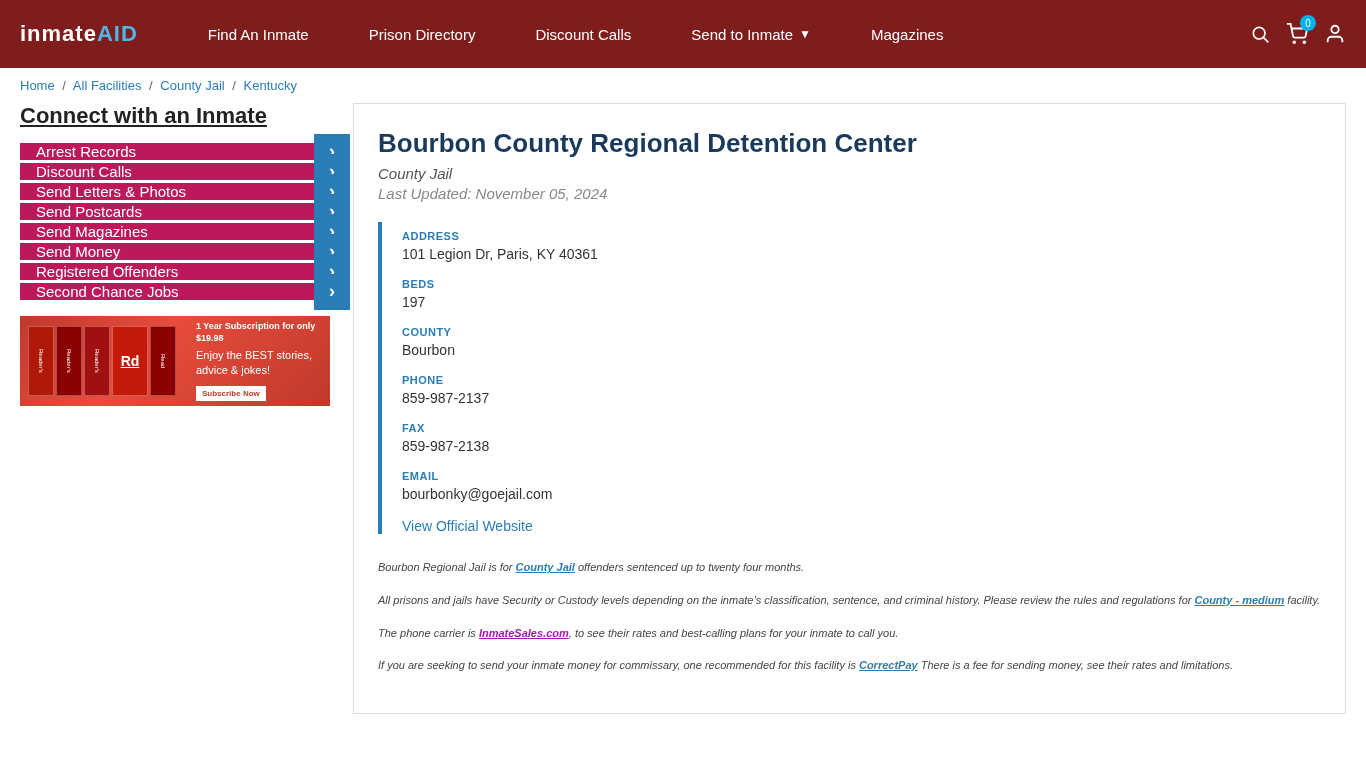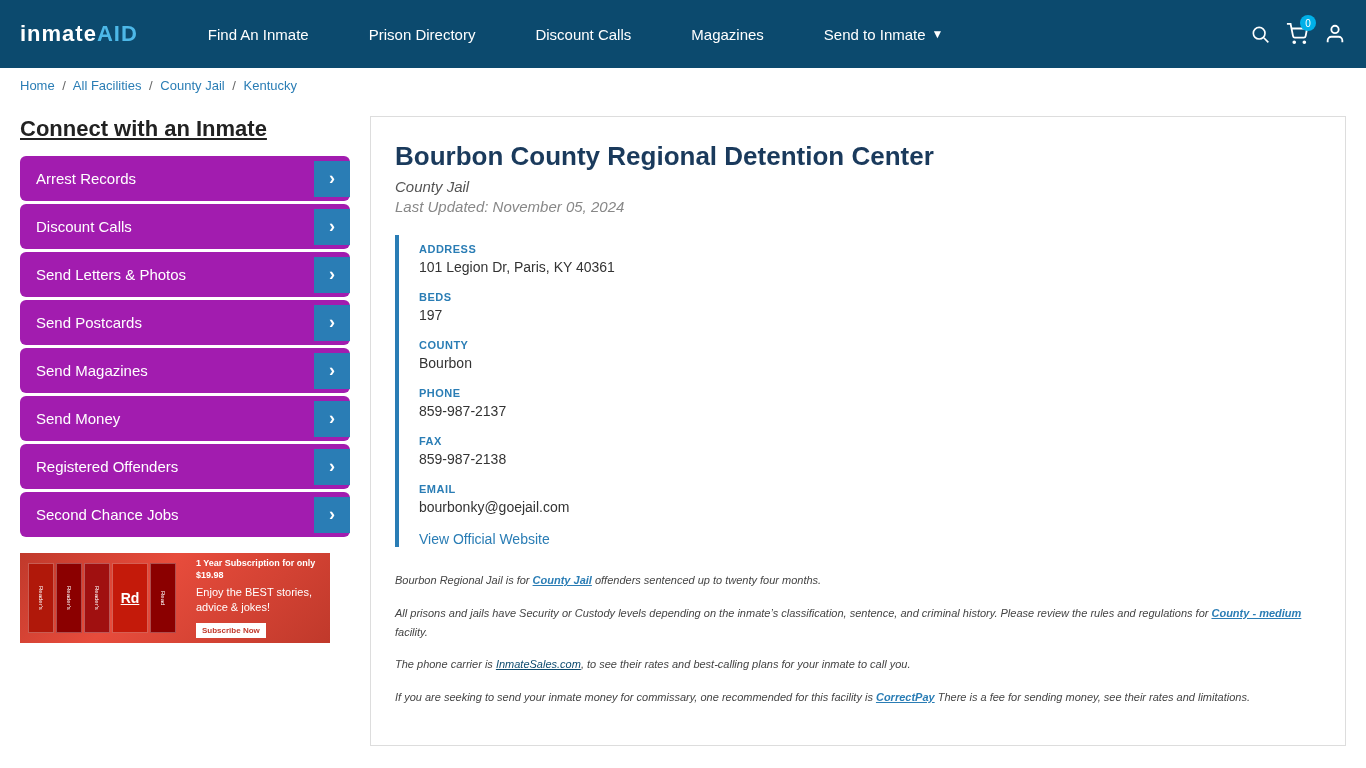--- a/index.html
+++ b/index.html
@@ -1,20 +1,20 @@
 <!DOCTYPE html>
 <html><head>
   <meta charset="utf-8">
   <style>
     * { margin: 0; padding: 0; box-sizing: border-box; }
     body { font-family: Arial, sans-serif; font-size: 14px; color: #333; background: #fff; }
 
     
     .header {
-      background: #0c4a6e;
+      background: #7f1d1d;
       display: flex;
       align-items: center;
       padding: 0 20px;
       height: 68px;
     }
     .logo-area {
       display: flex;
       align-items: center;
       margin-right: 40px;
     }
@@ -85,52 +85,50 @@
     .breadcrumb a {
       color: #2a7db5;
       text-decoration: none;
     }
     .breadcrumb-sep { color: #666; margin: 0 4px; }
 
     
     .main-layout {
       display: flex;
       padding: 0 20px 20px;
-      gap: 20px;
+      gap: 3px;
       max-width: 1366px;
-      margin-top: 13px;
     }
 
     
     .sidebar {
       width: 330px;
       flex-shrink: 0;
     }
     .sidebar-title {
       font-size: 22px;
       font-weight: bold;
       text-decoration: underline;
       margin-bottom: 14px;
       color: #222;
     }
     .sidebar-menu {
       display: flex;
       flex-direction: column;
       gap: 3px;
     }
     .sidebar-item {
-      background: #a21caf;
+      background: #be185d;
       color: #fff;
       display: flex;
       align-items: center;
       justify-content: space-between;
-      padding: 14px 16px;
+      padding: 0 16px;
       cursor: pointer;
       font-size: 15px;
-      border-radius: 6px;
     }
     .sidebar-item-arrow {
       background: #2a7db5;
       width: 36px;
       height: 36px;
       display: flex;
       align-items: center;
       justify-content: center;
       font-size: 18px;
       font-weight: bold;
@@ -275,27 +273,27 @@
 <header class="header">
   <div class="logo-area">
     <span class="logo-text">
       <span style="color:#fff;">inmate</span><span class="logo-aid">AID</span>
     </span>
   </div>
   <nav class="nav-links">
     <a class="nav-link">Find An Inmate</a>
     <a class="nav-link">Prison Directory</a>
     <a class="nav-link">Discount Calls</a>
-    <a class="nav-link">Magazines</a>
     <a class="nav-link">
       <span class="nav-link-dropdown">
         <span>Send to Inmate</span>
         <span style="font-size:12px;">▼</span>
       </span>
     </a>
+    <a class="nav-link">Magazines</a>
   </nav>
   <div class="nav-icons">
     <div class="nav-icon-btn">
       <svg width="20" height="20" viewBox="0 0 24 24" fill="none" stroke="white" stroke-width="2">
         <circle cx="11" cy="11" r="7"></circle>
           <line x1="16.5" y1="16.5" x2="22" y2="22"></line>
       </svg>
     </div>
     <div class="nav-icon-btn" style="position:relative;">
       <svg width="22" height="22" viewBox="0 0 24 24" fill="none" stroke="white" stroke-width="2">
@@ -423,19 +421,19 @@
       </div>
     </div>
 
     <p class="description-text">
       <span>Bourbon Regional Jail is for </span><a href="#" class="highlight-blue">County Jail</a><span> offenders sentenced up to twenty four months.</span>
     </p>
     <p class="description-text">
       <span>All prisons and jails have Security or Custody levels depending on the inmate’s classification, sentence, and criminal history. Please review the rules and regulations for </span><a href="#" class="highlight-blue">County - medium</a><span> facility.</span>
     </p>
     <p class="description-text">
-      <span>The phone carrier is </span><a href="#" class="highlight-link" style="color:#0c4a6e; font-style:italic;">InmateSales.com</a><span>, to see their rates and best-calling plans for your inmate to call you.</span>
+      <span>The phone carrier is </span><a href="#" class="highlight-link" style="color:#a21caf; font-style:italic;font-weight:bold;">InmateSales.com</a><span>, to see their rates and best-calling plans for your inmate to call you.</span>
     </p>
     <p class="description-text">
       <span>If you are seeking to send your inmate money for commissary, one recommended for this facility is </span><a href="#" class="highlight-blue">CorrectPay</a><span> There is a fee for sending money, see their rates and limitations.</span>
     </p>
   </main>
 </div>
 
 </body></html>

